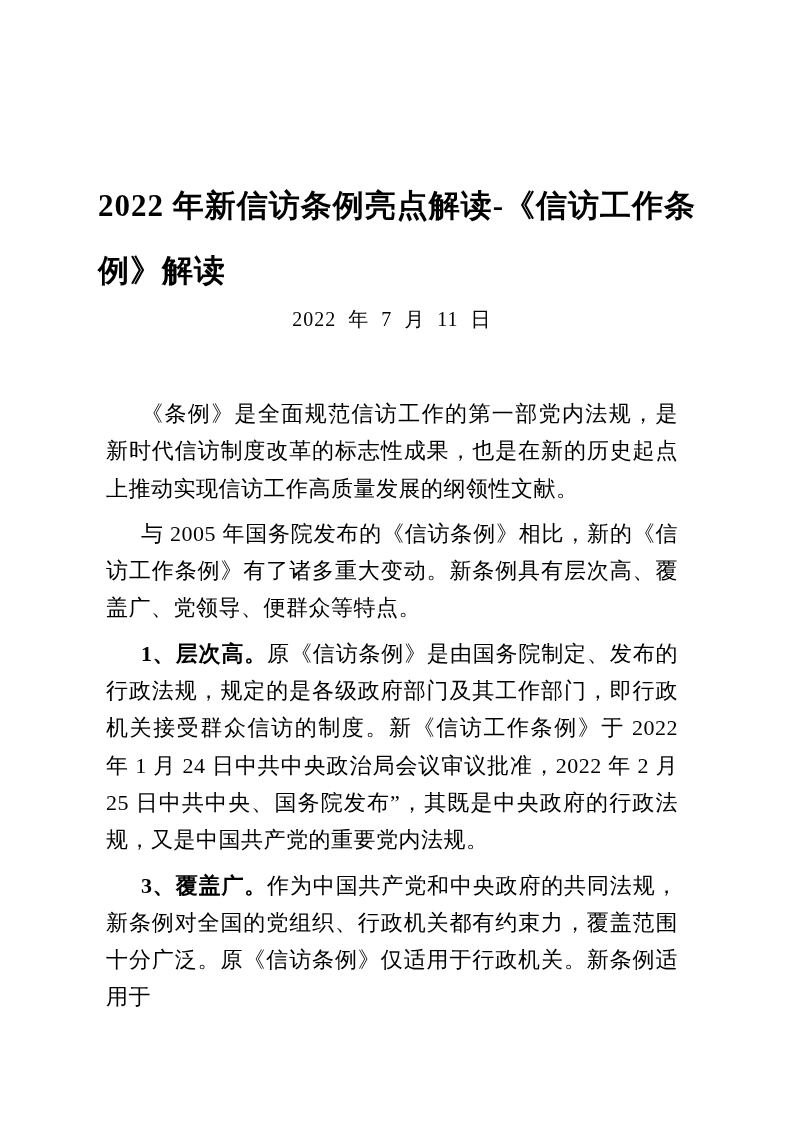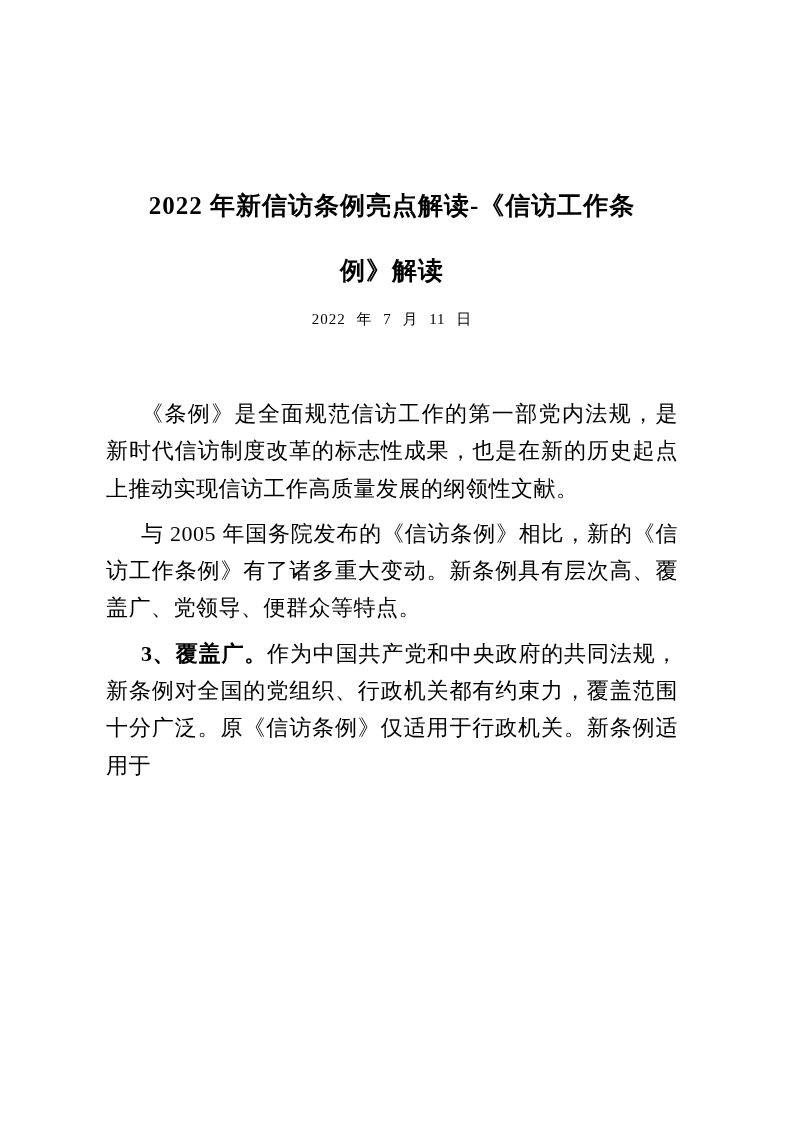--- a/index.html
+++ b/index.html
@@ -13,34 +13,33 @@
     height: 1122px;
     background: #ffffff;
     box-sizing: border-box;
     padding: 173px 108px 0 98px;
     overflow: hidden;
     color: #000000;
     font-family: "Liberation Serif", "DejaVu Serif", serif;
   }
   .doc-title {
     margin: 0;
-    font-size: 25px;
+    font-size: 31px;
     font-weight: bold;
     line-height: 65px;
-    text-align: center;
     letter-spacing: 1px;
     font-family: "Liberation Serif", "DejaVu Serif", serif;
   }
   .title-line {
     display: block;
     white-space: nowrap;
   }
   .doc-date {
     margin-top: 0;
-    font-size: 15px;
+    font-size: 20px;
     line-height: 33px;
     text-align: center;
     word-spacing: 6px;
     letter-spacing: 1px;
     font-weight: normal;
   }
   .doc-body {
     margin-top: 59px;
     font-size: 22px;
     line-height: 37.3px;
@@ -68,15 +67,16 @@
   <h1 class="doc-title">
     <span class="title-line">2022 年新信访条例亮点解读-《信访工作条</span>
     <span class="title-line">例》解读</span>
   </h1>
 
   <div class="doc-date">2022 年 7 月 11 日</div>
 
   <div class="doc-body">
       <p class="para normal"><span>《条例》是全面规范信访工作的第一部党内法规，是新时代信访制度改革的标志性成果，也是在新的历史起点上推动实现信访工作高质量发展的纲领性文献。</span></p>
       <p class="para normal"><span>与 2005 年国务院发布的《信访条例》相比，新的《信访工作条例》有了诸多重大变动。新条例具有层次高、覆盖广、党领导、便群众等特点。</span></p>
+      <p class="para normal"><b class="lead">1、层次高。</b><span>原《信访条例》是由国务院制定、发布的行政法规，规定的是各级政府部门及其工作部门，即行政机关接受群众信访的制度。新《信访工作条例》于 2022 年 1 月 24 日中共中央政治局会议审议批准，2022 年 2 月 25 日中共中央、国务院发布”，其既是中央政府的行政法规，又是中国共产党的重要党内法规。</span></p>
       <p class="para normal"><b class="lead">3、覆盖广。</b><span>作为中国共产党和中央政府的共同法规，新条例对全国的党组织、行政机关都有约束力，覆盖范围十分广泛。原《信访条例》仅适用于行政机关。新条例适用于</span></p>
     </div>
 </div>
 
 </body></html>

